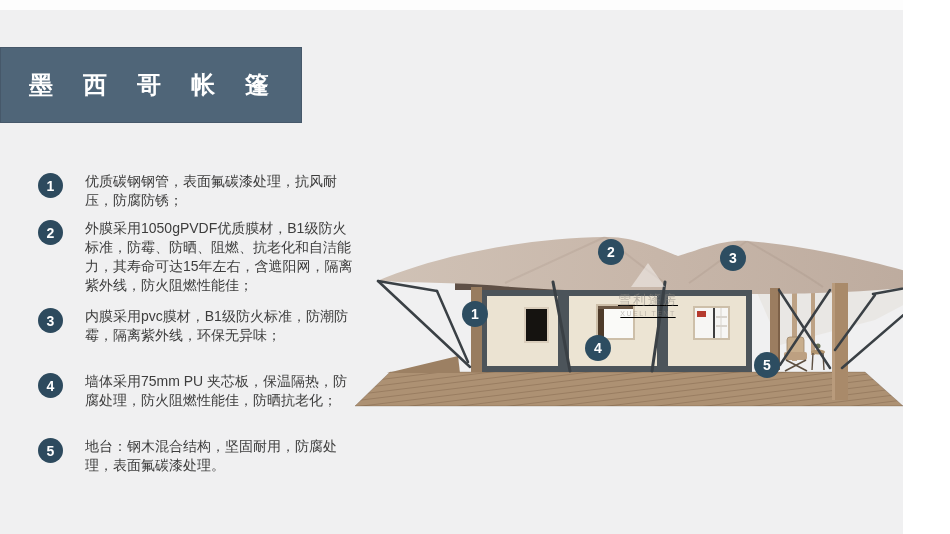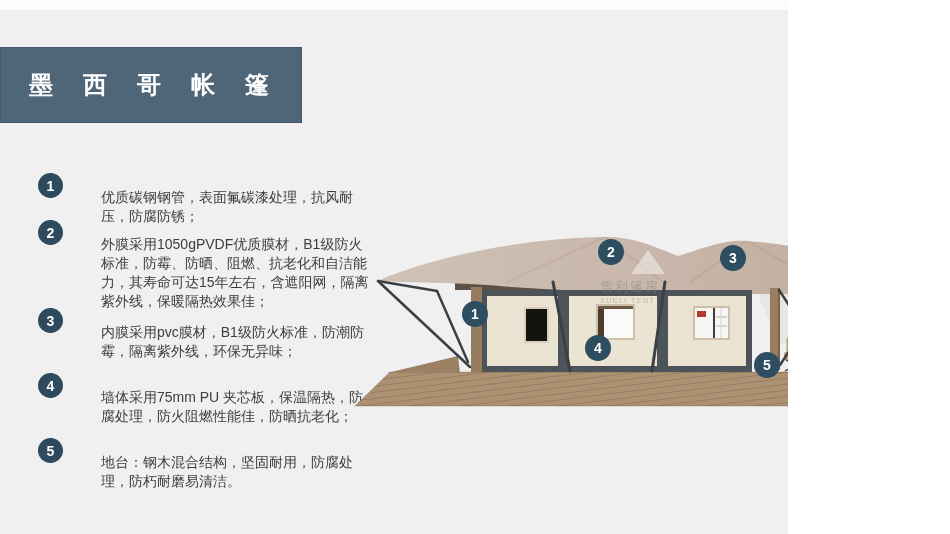--- a/index.html
+++ b/index.html
@@ -1,40 +1,40 @@
 <!DOCTYPE html>
 <html><head>
 <meta charset="utf-8">
 <style>
   html,body{margin:0;padding:0;}
   body{font-family:"Liberation Sans","DejaVu Sans",sans-serif;}
-  .page{position:relative;width:788px;height:534px;background:#f0f0f1;overflow:hidden;}
+  .page{position:relative;width:859px;height:534px;background:#f0f0f1;overflow:hidden;padding-left:44px;}
   .top-strip{position:absolute;left:0;top:0;width:950px;height:10px;background:#fdfdfd;}
 
   
   .title-box{position:absolute;left:0;top:47px;width:302px;height:76px;background:#4f6578;
              border:1px solid #46586a;box-sizing:border-box;display:flex;align-items:center;}
   .title-box span{color:#ffffff;font-size:24px;font-weight:bold;letter-spacing:30px;
                   padding-left:28px;white-space:nowrap;}
 
   
   .feature{position:absolute;left:38px;display:flex;gap:22px;align-items:flex-start;}
   .badge{flex:0 0 auto;width:25px;height:25px;border-radius:50%;background:#2d4a5e;color:#fff;
          font-size:14px;font-weight:bold;display:flex;align-items:center;justify-content:center;margin-top:1px;}
-  .feature p{margin:16px;width:272px;font-size:14px;line-height:19px;color:#3d3d3d;word-break:break-all;}
+  .feature p{margin:0;width:272px;font-size:14px;line-height:19px;color:#3d3d3d;word-break:break-all;}
   .f1{top:172px;} .f2{top:219px;} .f3{top:307px;} .f4{top:372px;} .f5{top:437px;}
 
   
   .illus{position:absolute;left:355px;top:225px;width:595px;height:235px;}
   .callout{position:absolute;width:26px;height:26px;border-radius:50%;background:#2d4d61;color:#fff;
            font-size:14px;font-weight:bold;display:flex;align-items:center;justify-content:center;}
   .c1{left:107px;top:76px;} .c2{left:243px;top:14px;} .c3{left:365px;top:20px;}
   .c4{left:230px;top:110px;} .c5{left:399px;top:127px;}
 
-  .watermark{position:absolute;left:245px;top:25px;width:96px;text-align:left;pointer-events:none;}
+  .watermark{position:absolute;left:245px;top:38px;width:96px;text-align:center;pointer-events:none;text-decoration:underline;}
   .wm-tri{width:0;height:0;margin:0 auto;border-left:17px solid transparent;border-right:17px solid transparent;
           border-bottom:24px solid rgba(255,255,255,0.45);}
   .wm-t1{font-size:13px;letter-spacing:2px;color:rgba(142,136,130,0.55);margin-top:4px;}
   .wm-t2{font-size:7px;letter-spacing:1.5px;color:rgba(142,136,130,0.5);margin-top:1px;}
 </style>
 </head>
 <body>
 
 <div class="page">
   <div class="top-strip"></div>
@@ -43,33 +43,33 @@
     <span>墨西哥帐篷</span>
   </div>
 
   <div>
     <div class="feature f1">
       <div class="badge">1</div>
       <p>优质碳钢钢管，表面氟碳漆处理，抗风耐压，防腐防锈；</p>
     </div>
     <div class="feature f2">
       <div class="badge">2</div>
-      <p>外膜采用1050gPVDF优质膜材，B1级防火标准，防霉、防晒、阻燃、抗老化和自洁能力，其寿命可达15年左右，含遮阳网，隔离紫外线，保暖隔热效果佳；</p>
+      <p>外膜采用1050gPVDF优质膜材，B1级防火标准，防霉、防晒、阻燃、抗老化和自洁能力，其寿命可达15年左右，含遮阳网，隔离紫外线，防火阻燃性能佳；</p>
     </div>
     <div class="feature f3">
       <div class="badge">3</div>
       <p>内膜采用pvc膜材，B1级防火标准，防潮防霉，隔离紫外线，环保无异味；</p>
     </div>
     <div class="feature f4">
       <div class="badge">4</div>
       <p>墙体采用75mm PU 夹芯板，保温隔热，防腐处理，防火阻燃性能佳，防晒抗老化；</p>
     </div>
     <div class="feature f5">
       <div class="badge">5</div>
-      <p>地台：钢木混合结构，坚固耐用，防腐处理，防朽耐磨易清洁。</p>
+      <p>地台：钢木混合结构，坚固耐用，防腐处理，表面氟碳漆处理。</p>
     </div>
   </div>
 
   <div class="illus">
     <svg width="595" height="235" viewBox="0 0 595 235">
       <defs>
         <linearGradient id="roofG" x1="0" y1="0" x2="1" y2="0">
           <stop offset="0" stop-color="#d0c2b6"></stop>
           <stop offset="0.45" stop-color="#c8b7aa"></stop>
           <stop offset="1" stop-color="#bcaa9d"></stop>

